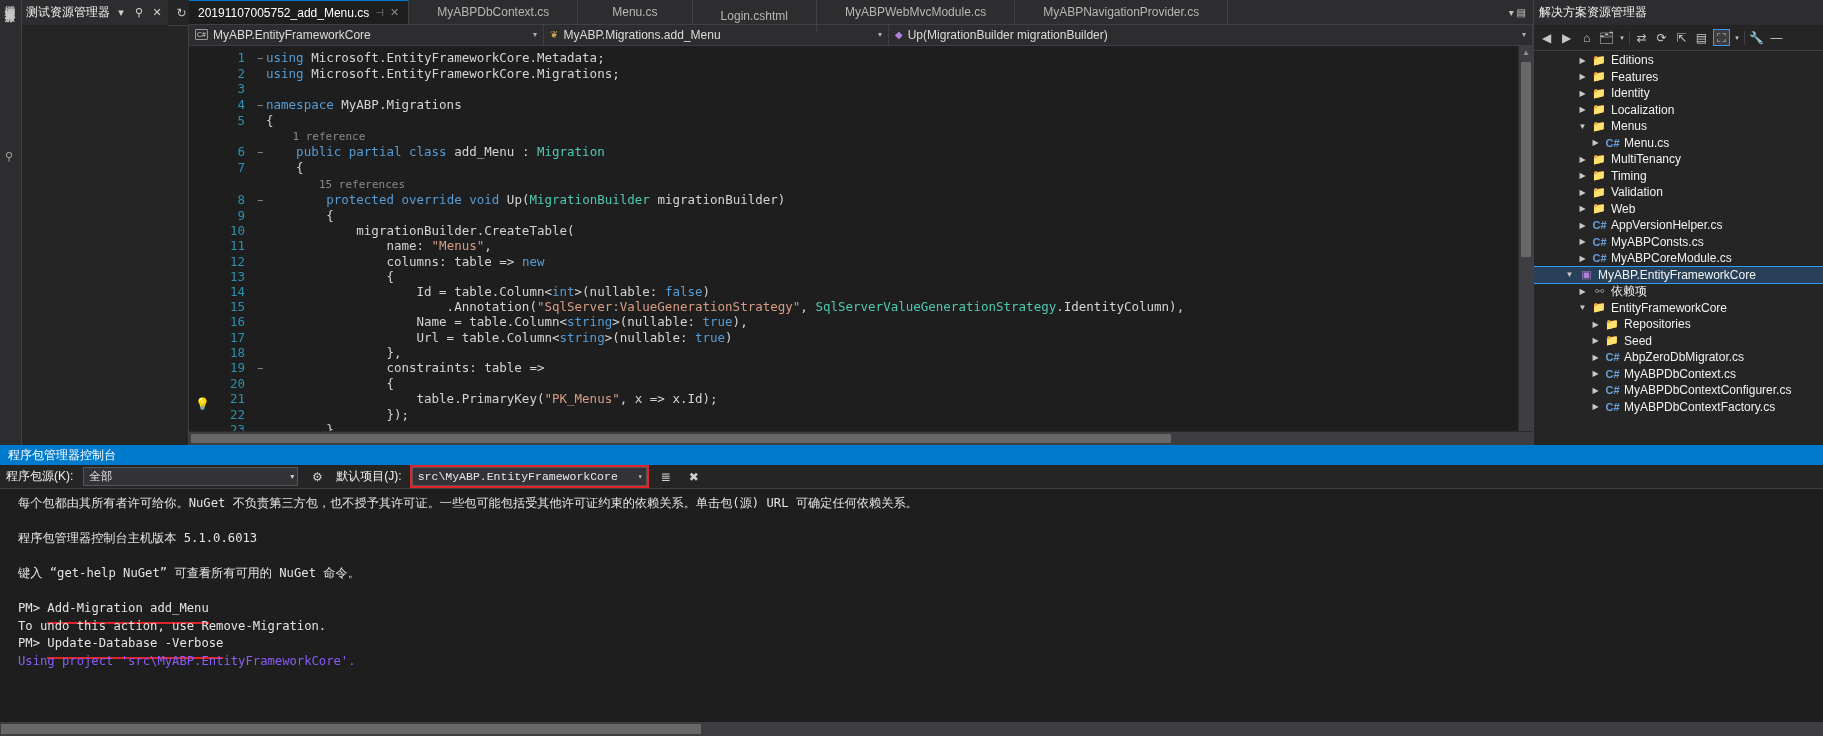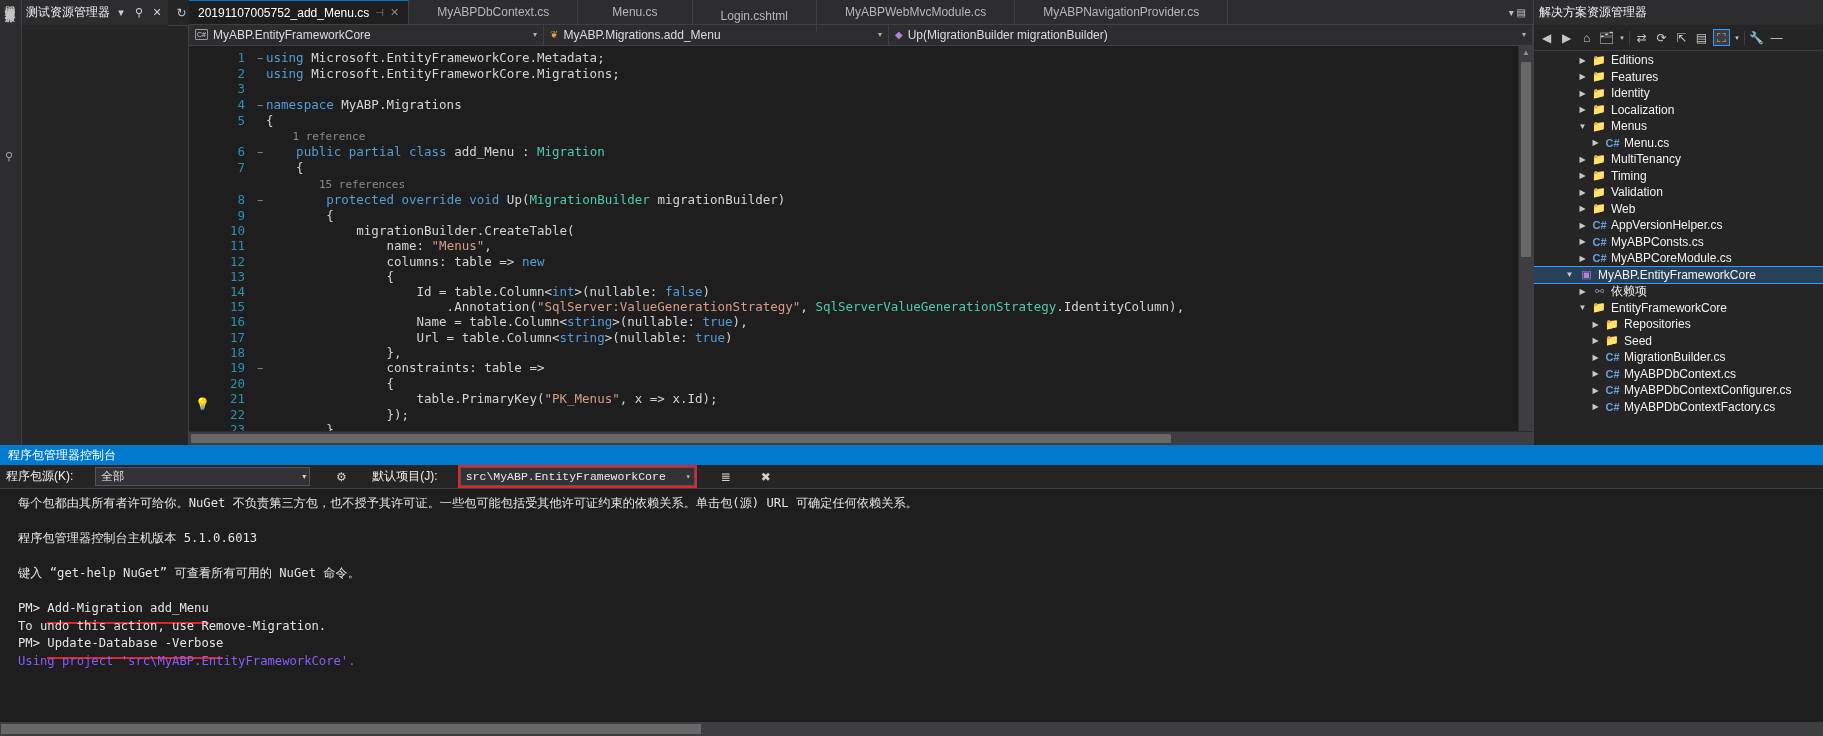--- a/index.html
+++ b/index.html
@@ -145,21 +145,21 @@
 
   
   .pmc { height: 291px; flex: 0 0 291px; display: flex; flex-direction: column; background: #1e1e1e; }
   .pmc-tabrow { height: 20px; background: #252526; display: flex; align-items: stretch; }
   .pmc-tab {
     display:flex; align-items:center; padding: 0 8px; font-size: 12px;
     background: #007acc; color: #ffffff; cursor: pointer;
   }
   .pmc-tabfill { flex: 1 1 auto; background: #007acc; }
   .pmc-toolbar {
-    height: 24px; background: #252526; display: flex; align-items: center; gap: 22px;
+    height: 24px; background: #252526; display: flex; align-items: center; gap: 10px;
     padding: 0 6px; border-bottom: 1px solid #3f3f46; font-size: 12px; color: #f0f0f0;
   }
   .pmc-lbl { color: #f0f0f0; white-space: nowrap; }
   .combo {
     height: 19px; background: #333337; border: 1px solid #555558; display: flex; align-items: center;
     padding: 0 3px 0 5px; font-size: 11.5px; color: #e8e8e8;
   }
   .combo .caret { margin-left: auto; font-size: 8px; color: #cfcfcf; padding-left: 6px; }
   .combo.src { width: 215px; }
   .combo.proj { width: 235px; font-family: Liberation Mono, monospace; }
@@ -422,21 +422,21 @@
             <span>Repositories</span>
           </div>
           <div class="sn" style="padding-left: 56px;">
             <span class="chev">▶</span>
             <span class="nic folder">📁</span>
             <span>Seed</span>
           </div>
           <div class="sn" style="padding-left: 56px;">
             <span class="chev">▶</span>
             <span class="nic csfile">C#</span>
-            <span>MigrationBuilder.cs</span>
+            <span>AbpZeroDbMigrator.cs</span>
           </div>
           <div class="sn" style="padding-left: 56px;">
             <span class="chev">▶</span>
             <span class="nic csfile">C#</span>
             <span>MyABPDbContext.cs</span>
           </div>
           <div class="sn" style="padding-left: 56px;">
             <span class="chev">▶</span>
             <span class="nic csfile">C#</span>
             <span>MyABPDbContextConfigurer.cs</span>

